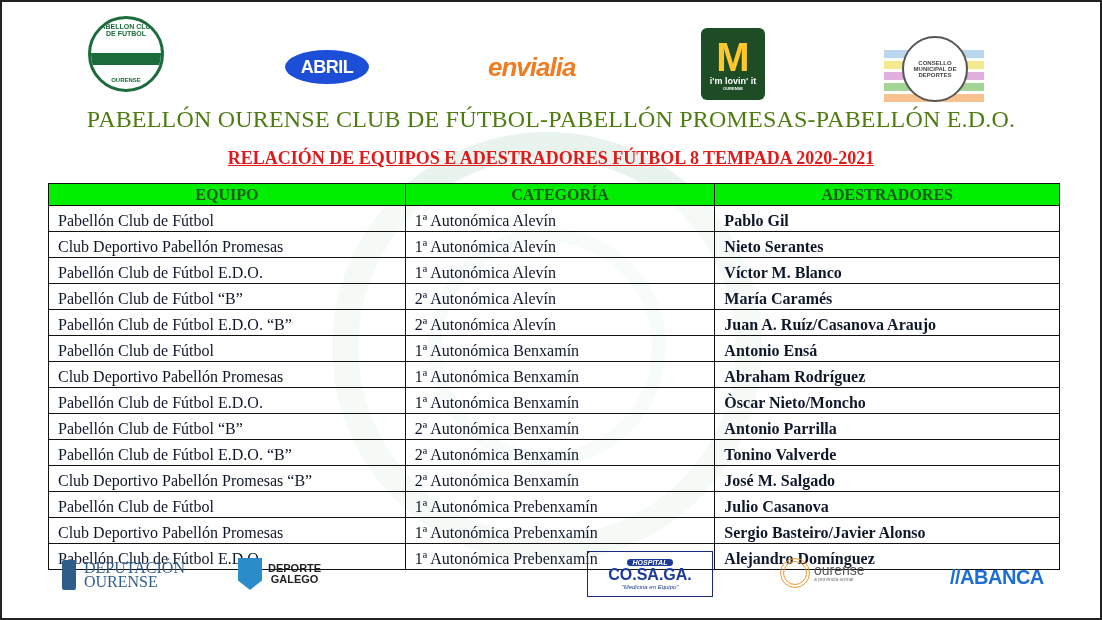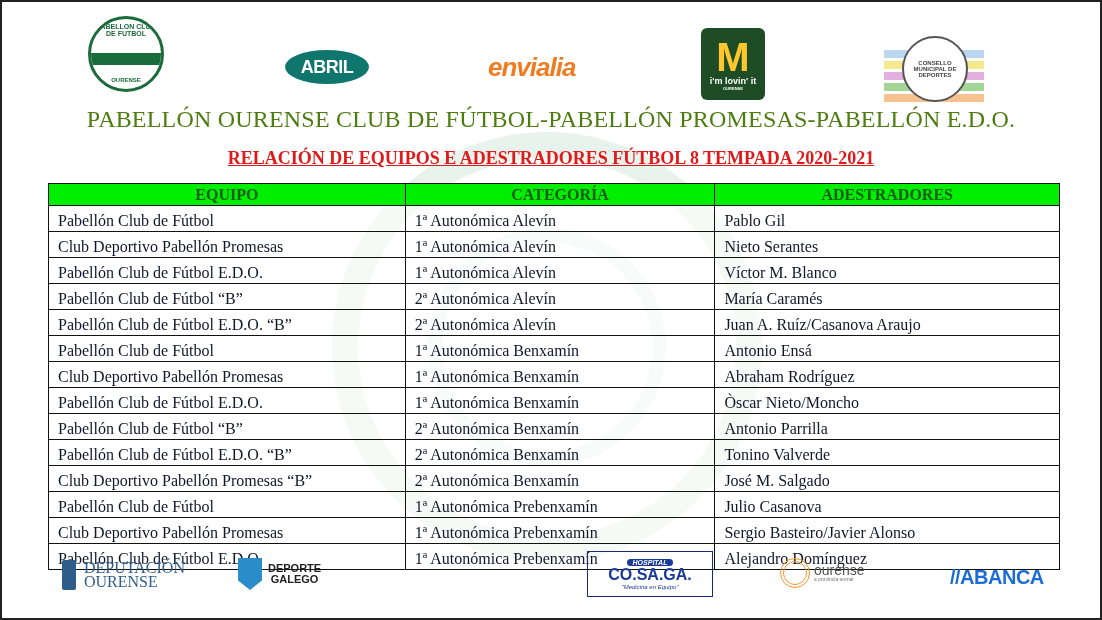--- a/index.html
+++ b/index.html
@@ -18,38 +18,38 @@
     border-radius:50%; border:14px solid rgba(30,140,80,0.08);
   }
   .logos-top { position:absolute; top:14px; left:0; width:100%; height:88px; }
   .logo { position:absolute; display:flex; align-items:center; justify-content:center; }
 
   .pcf-logo { left:86px; top:0; width:76px; height:76px; border-radius:50%; border:3px solid #1c6b3a; box-sizing:border-box; background:#fff; overflow:hidden; }
   .pcf-logo .band { position:absolute; left:0; right:0; top:34px; height:12px; background:#1c6b3a; }
   .pcf-logo .txt { position:absolute; top:4px; width:100%; text-align:center; font:bold 7px "Liberation Sans", sans-serif; color:#1c6b3a; }
   .pcf-logo .txt2 { position:absolute; bottom:6px; width:100%; text-align:center; font:bold 6px "Liberation Sans", sans-serif; color:#1c6b3a; }
 
-  .abril { left:283px; top:34px; width:84px; height:34px; border-radius:50%; background:#0f766e; color:#fff; font:bold 18px "Liberation Sans", sans-serif; letter-spacing:-0.5px; }
+  .abril { left:283px; top:34px; width:84px; height:34px; border-radius:50%; background:#1d4ed8; color:#fff; font:bold 18px "Liberation Sans", sans-serif; letter-spacing:-0.5px; }
   .envialia { left:486px; top:36px; font:bold italic 26px "Liberation Sans", sans-serif; color:#f07c22; letter-spacing:-1px; }
   .mcd { left:699px; top:12px; width:64px; height:72px; background:#1e4d25; border-radius:6px; flex-direction:column; color:#fff; }
   .mcd .m { font:bold 40px "Liberation Sans", sans-serif; color:#ffc72c; line-height:38px; }
   .mcd .s { font:bold 9px "Liberation Sans", sans-serif; }
   .mcd .s2 { font:bold 4px "Liberation Sans", sans-serif; }
   .cmd { left:882px; top:20px; width:100px; height:78px; }
   .cmd .stripes { position:absolute; left:0; right:0; top:14px; }
   .cmd .stripes div { height:8px; margin-bottom:3px; opacity:0.7; }
   .cmd .circle { position:absolute; left:18px; top:0; width:66px; height:66px; border-radius:50%; border:2px solid #555; background:#fff; box-sizing:border-box; display:flex; align-items:center; justify-content:center; font:bold 6px "Liberation Sans", sans-serif; color:#444; text-align:center; }
 
   .title1 { position:absolute; top:104px; left:0; width:100%; text-align:center; font-size:24px; color:#4d7c0f; letter-spacing:0.2px; }
   .title2 { position:absolute; top:146px; left:0; width:100%; text-align:center; font-size:18px; font-weight:bold; color:#e01a1a; text-decoration:underline; }
 
   table.teams { position:absolute; left:46px; top:181px; border-collapse:collapse; width:1012px; font-size:16px;border-radius:11px; }
   table.teams th { background:#00ee00; color:#1a5a1a; font-weight:bold; font-size:16px; height:21px; padding:0; border:1px solid #111; text-align:center; }
   table.teams td { border:1px solid #111; height:21px; padding:4px 0 0 9px; line-height:20px; color:#0f172a; white-space:nowrap; background:rgba(255,255,255,0.55); }
-  table.teams td.coach { font-weight:normal; }
+  table.teams td.coach { font-weight:bold; }
   col.c1 { width:357px; } col.c2 { width:310px; } col.c3 { width:345px; }
 
   .logos-bottom { position:absolute; top:546px; left:0; width:100%; height:56px; }
   .dep { left:60px; top:12px; font:16px "Liberation Serif", serif; color:#2f5d8a; line-height:14px; }
   .dep .crest { width:14px; height:30px; background:#2f5d8a; margin-right:8px; border-radius:2px; }
   .galego { left:236px; top:10px; font:bold 11px "Liberation Sans", sans-serif; color:#222; line-height:11px;text-align:center; }
   .galego .shield { width:24px; height:32px; background:#2a8cc8; margin-right:6px; clip-path:polygon(0 0,100% 0,100% 70%,50% 100%,0 70%); }
   .autos { left:392px; top:0; width:124px; height:46px; flex-direction:column; }
   .autos .name { font:bold 10px "Liberation Serif", serif; color:#4a1a6a; letter-spacing:2px; }
   .autos .g { font:bold 26px "Liberation Serif", serif; color:#b8a0cc; line-height:26px; }

